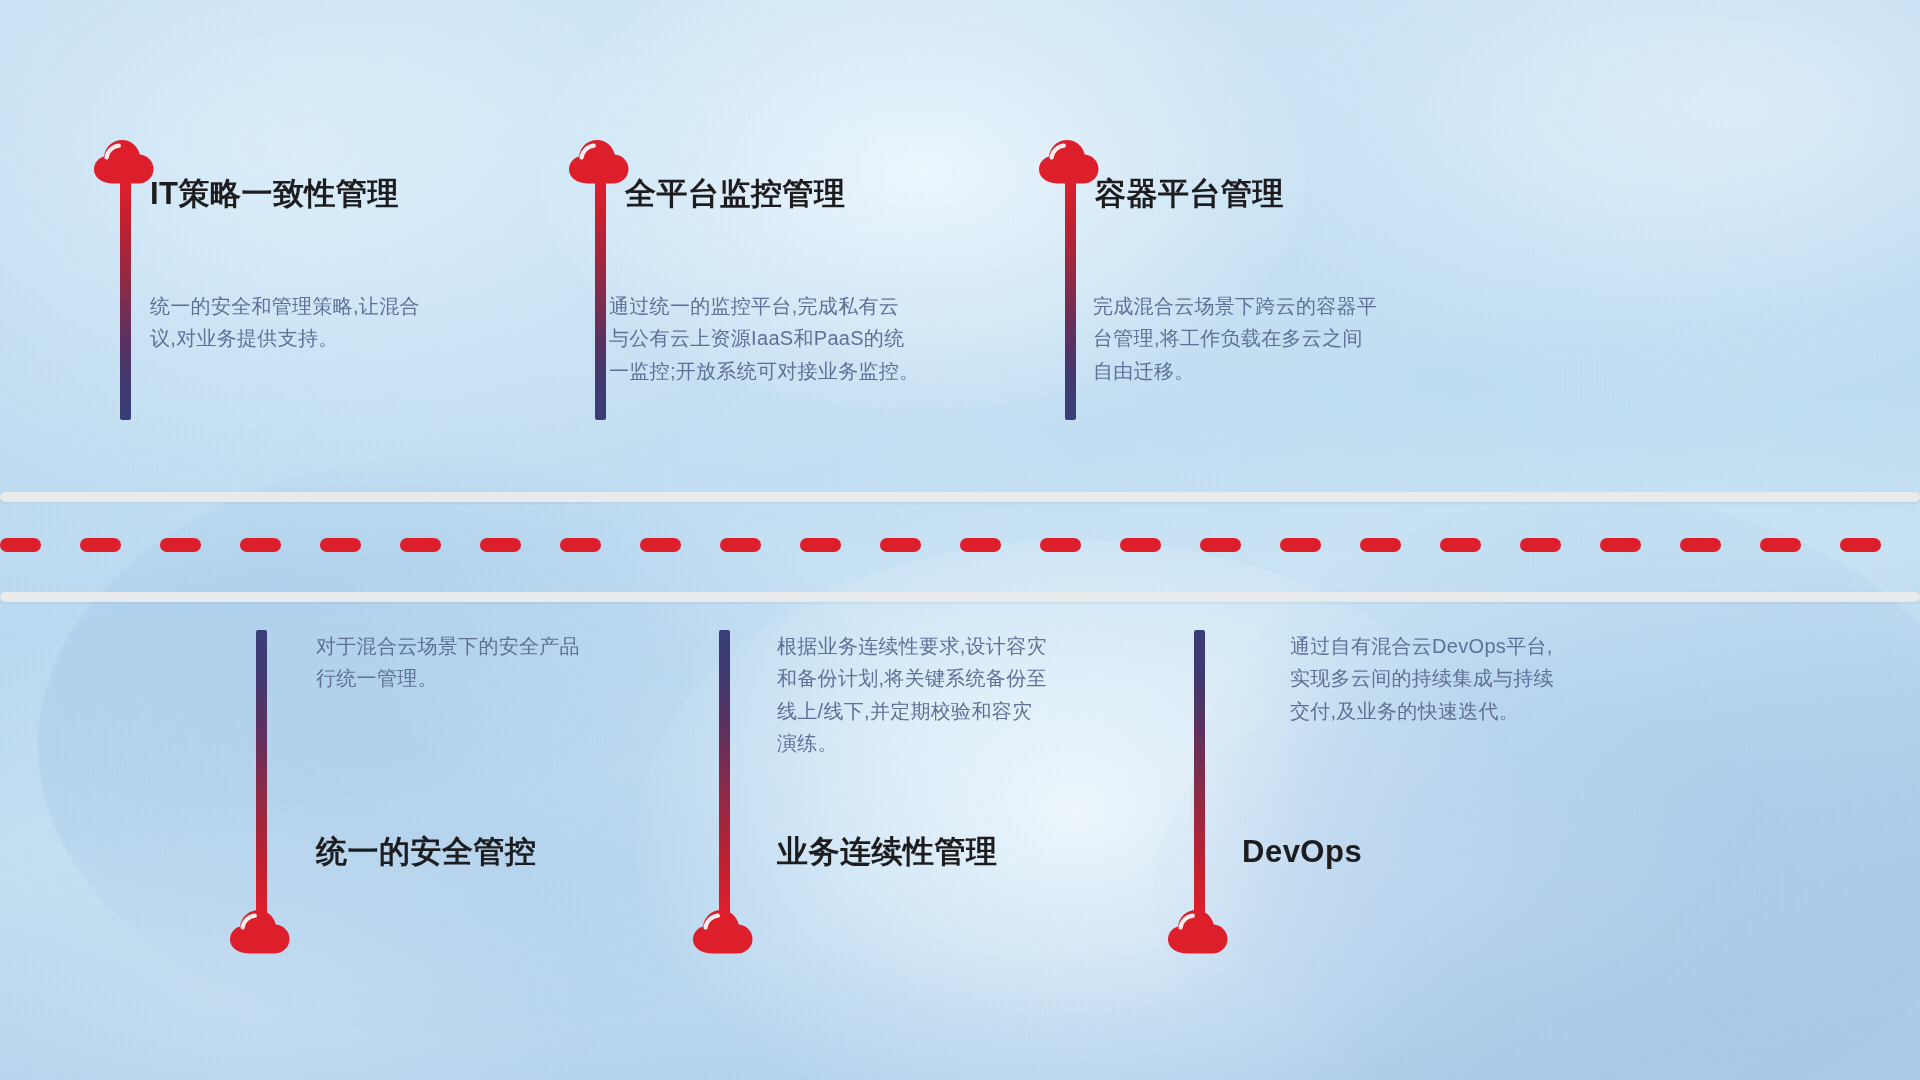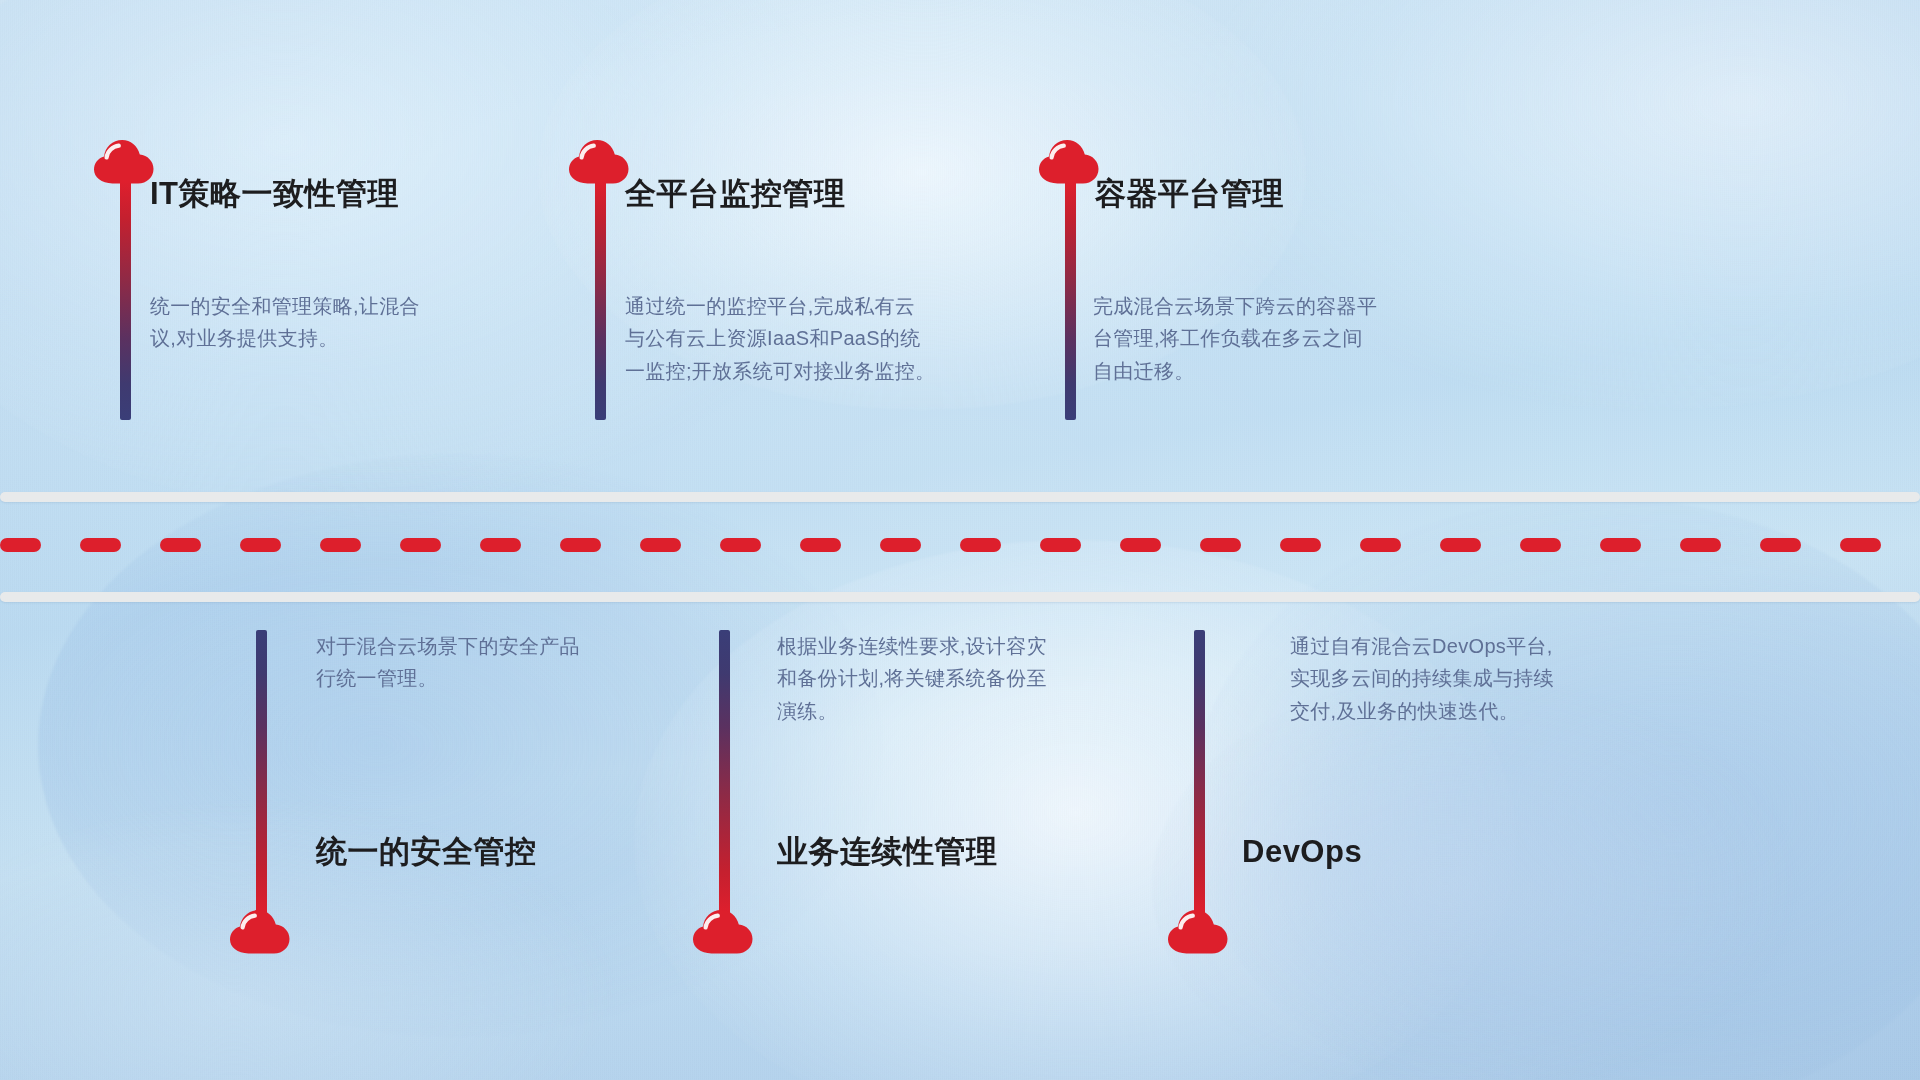--- a/index.html
+++ b/index.html
@@ -146,21 +146,21 @@
 
 <div class="card" style="left:595px;top:140px;">
   <div class="stem-wrap" style="left:0;top:0;">
     <svg class="cloud" viewBox="0 0 62 44">
       <path fill="#dd1f2c" d="M18.5 43.5h25.5c8.8 0 15.5-6.6 15.5-14.6 0-7.6-6-13.9-13.7-14.5C43.5 5.9 36.6 0 28.2 0 18.6 0 10.8 7.3 10.1 16.6 4.1 18.2 0 23.4 0 29.6 0 37.2 7.4 43.5 18.5 43.5z"></path>
       <path fill="none" stroke="#ffffff" stroke-width="4.2" stroke-linecap="round" opacity="0.92" d="M12.6 17.4c.8-6.1 5.9-10.9 12.2-11.7"></path>
     </svg>
     <div class="stem down" style="left:0px;top:40px;height:240px;"></div>
   </div>
   <div class="title" style="left:30px;top:38px;">全平台监控管理</div>
-  <div class="desc" style="left:30px;top:150px;width:370px;">
+  <div class="desc" style="left:14px;top:150px;width:370px;">
     <span class="ln">通过统一的监控平台,完成私有云</span>
     <span class="ln">与公有云上资源IaaS和PaaS的统</span>
     <span class="ln">一监控;开放系统可对接业务监控。</span>
   </div>
 </div>
 
 <div class="card" style="left:1065px;top:140px;">
   <div class="stem-wrap" style="left:0;top:0;">
     <svg class="cloud" viewBox="0 0 62 44">
       <path fill="#dd1f2c" d="M18.5 43.5h25.5c8.8 0 15.5-6.6 15.5-14.6 0-7.6-6-13.9-13.7-14.5C43.5 5.9 36.6 0 28.2 0 18.6 0 10.8 7.3 10.1 16.6 4.1 18.2 0 23.4 0 29.6 0 37.2 7.4 43.5 18.5 43.5z"></path>
@@ -195,20 +195,21 @@
   <div class="stem-wrap" style="left:0;top:0;">
     <div class="stem up" style="left:0px;top:0px;height:286px;"></div>
     <svg class="cloud" viewBox="0 0 62 44" style="top:280px;">
       <path fill="#dd1f2c" d="M18.5 43.5h25.5c8.8 0 15.5-6.6 15.5-14.6 0-7.6-6-13.9-13.7-14.5C43.5 5.9 36.6 0 28.2 0 18.6 0 10.8 7.3 10.1 16.6 4.1 18.2 0 23.4 0 29.6 0 37.2 7.4 43.5 18.5 43.5z"></path>
       <path fill="none" stroke="#ffffff" stroke-width="4.2" stroke-linecap="round" opacity="0.92" d="M12.6 17.4c.8-6.1 5.9-10.9 12.2-11.7"></path>
     </svg>
   </div>
   <div class="desc" style="left:58px;top:0px;width:370px;">
     <span class="ln">根据业务连续性要求,设计容灾</span>
     <span class="ln">和备份计划,将关键系统备份至</span>
+    <span class="ln">线上/线下,并定期校验和容灾</span>
     <span class="ln">演练。</span>
   </div>
   <div class="title" style="left:58px;top:206px;">业务连续性管理</div>
 </div>
 
 <div class="card" style="left:1194px;top:630px;">
   <div class="stem-wrap" style="left:0;top:0;">
     <div class="stem up" style="left:0px;top:0px;height:286px;"></div>
     <svg class="cloud" viewBox="0 0 62 44" style="top:280px;">
       <path fill="#dd1f2c" d="M18.5 43.5h25.5c8.8 0 15.5-6.6 15.5-14.6 0-7.6-6-13.9-13.7-14.5C43.5 5.9 36.6 0 28.2 0 18.6 0 10.8 7.3 10.1 16.6 4.1 18.2 0 23.4 0 29.6 0 37.2 7.4 43.5 18.5 43.5z"></path>

